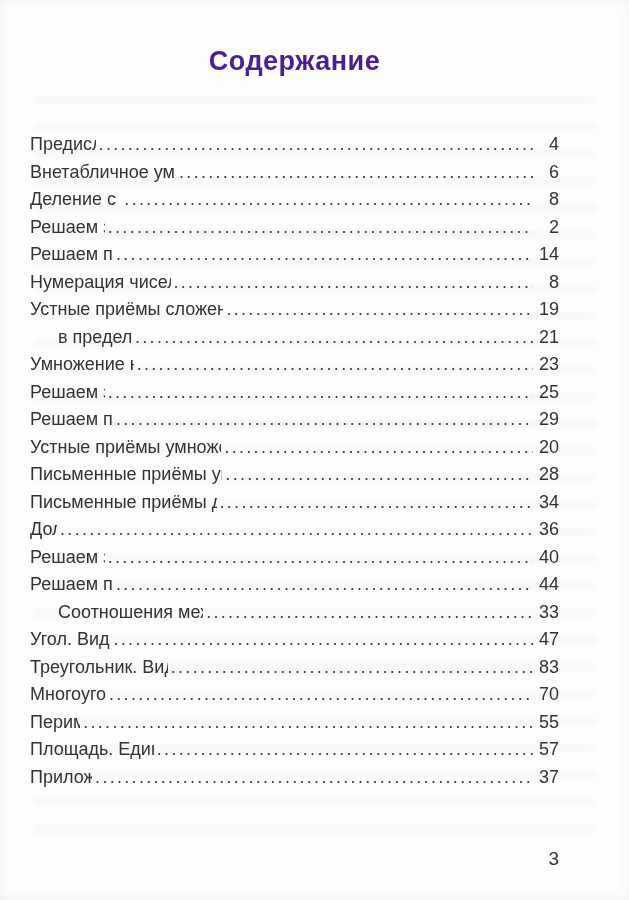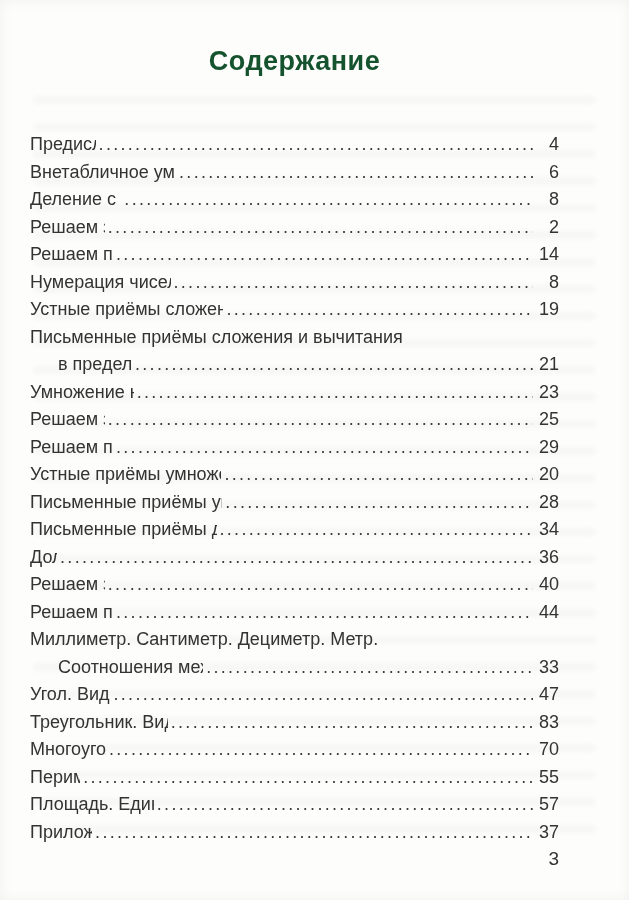--- a/index.html
+++ b/index.html
@@ -90,21 +90,21 @@
     bottom: 30px;
     font-size: 19px;
     color: #333333;
   }
 </style>
 </head>
 <body>
 
 <div class="page">
   <div class="bleed"></div>
-  <h1 class="page-title" style="color: #14532d;">Содержание</h1>
+  <h1 class="page-title" style="color: #4c1d95;">Содержание</h1>
   <div class="toc">
       <div class="toc-entry">
         <div class="toc-line">
           <span class="title-text">Предисловие</span>
           <span class="leader"></span>
           <span class="page-num">4</span>
         </div>
       </div>
       <div class="toc-entry">
         <div class="toc-line">
@@ -143,23 +143,20 @@
       </div>
       <div class="toc-entry">
         <div class="toc-line">
           <span class="title-text">Устные приёмы сложения и вычитания в пределах 1000</span>
           <span class="leader"></span>
           <span class="page-num">19</span>
         </div>
       </div>
       <div class="toc-entry">
         <div class="toc-line">
-          <span class="title-text">Письменные приёмы сложения и вычитания</span>
-        </div>
-        <div class="toc-line">
           <span class="title-text indent">в пределах 1000</span>
           <span class="leader"></span>
           <span class="page-num">21</span>
         </div>
       </div>
       <div class="toc-entry">
         <div class="toc-line">
           <span class="title-text">Умножение на 10 и 100</span>
           <span class="leader"></span>
           <span class="page-num">23</span>
@@ -215,23 +212,20 @@
         </div>
       </div>
       <div class="toc-entry">
         <div class="toc-line">
           <span class="title-text">Решаем примеры</span>
           <span class="leader"></span>
           <span class="page-num">44</span>
         </div>
       </div>
       <div class="toc-entry">
-        <div class="toc-line">
-          <span class="title-text">Миллиметр. Сантиметр. Дециметр. Метр.</span>
-        </div>
         <div class="toc-line">
           <span class="title-text indent">Соотношения между единицами длины</span>
           <span class="leader"></span>
           <span class="page-num">33</span>
         </div>
       </div>
       <div class="toc-entry">
         <div class="toc-line">
           <span class="title-text">Угол. Виды углов</span>
           <span class="leader"></span>

